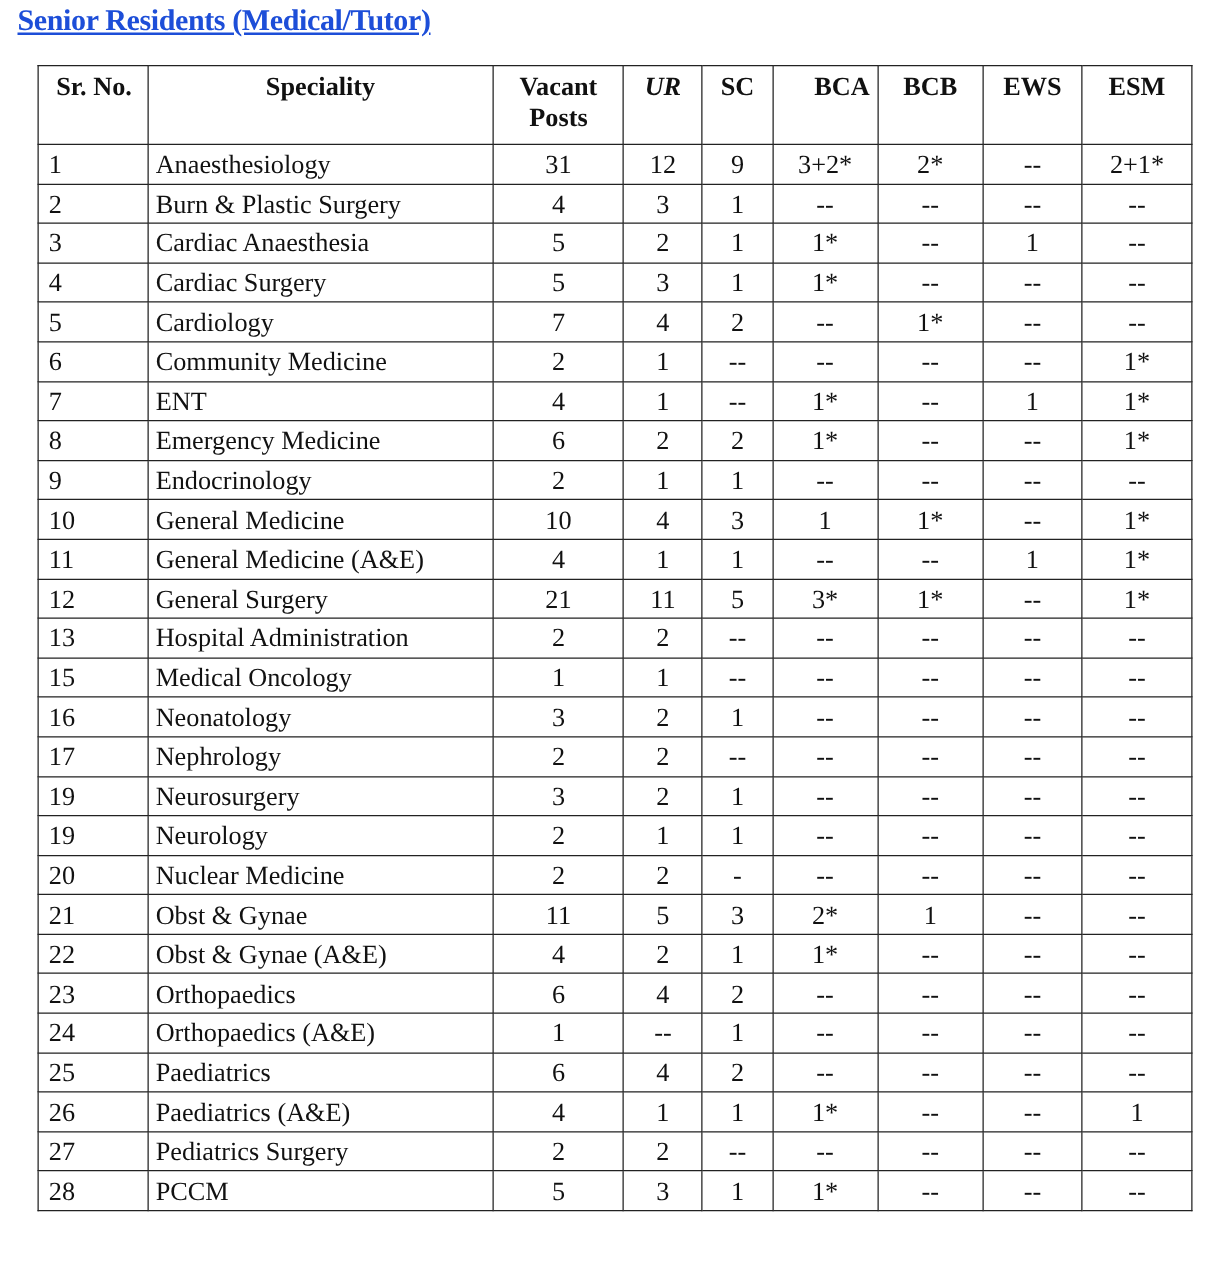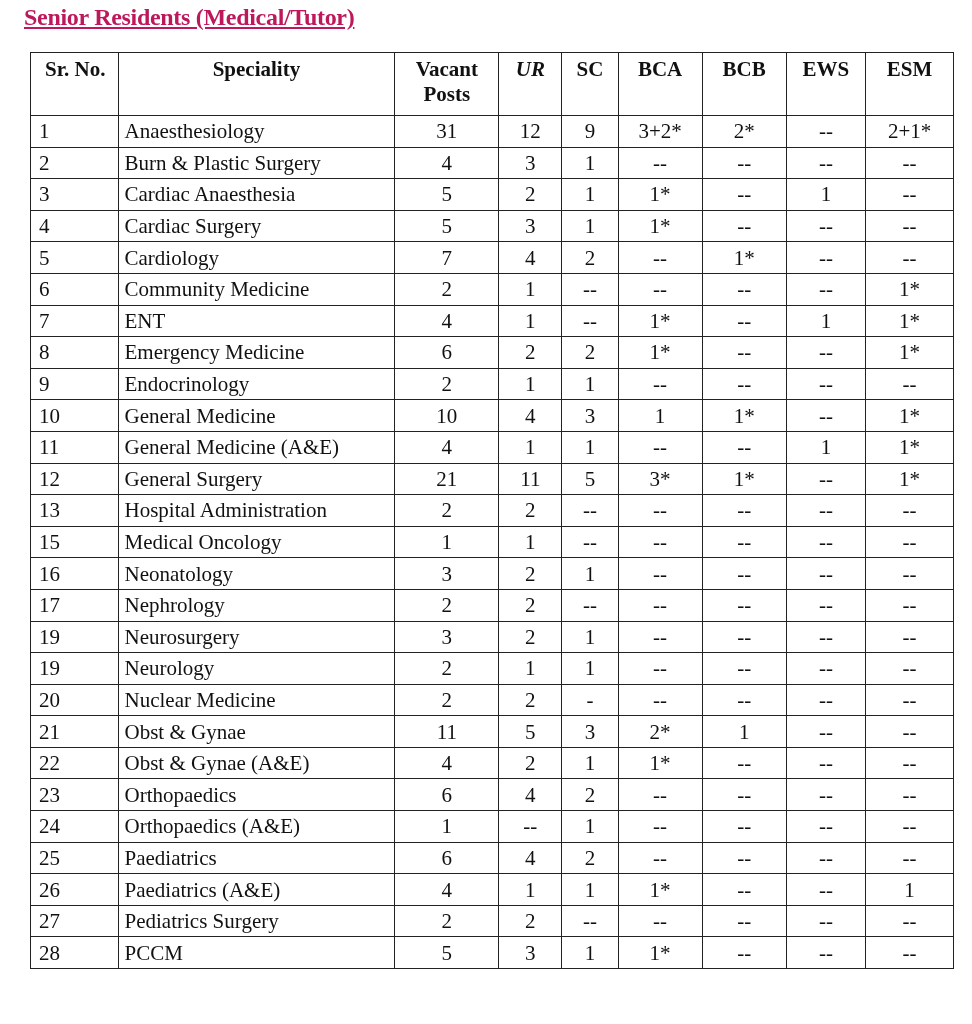--- a/index.html
+++ b/index.html
@@ -4,38 +4,38 @@
 <style>
   html, body { margin: 0; padding: 0; background: #ffffff; }
   body {
     width: 972px; height: 1024px; overflow: hidden;
     font-family: "Liberation Serif", serif; color: #111;
     position: relative;
   }
   .title {
     position: absolute; left: 14px; top: 4px;
     font-size: 24px; font-weight: bold; text-decoration: underline;
-    letter-spacing: -0.3px; color: #be185d; margin-left: 10px;
+    letter-spacing: -0.3px; color: #1d4ed8;
   }
   table {
     position: absolute; left: 30px; top: 52px;
     border-collapse: collapse; width: 924px;
     font-size: 21px;
   }
   th, td { border: 1.5px solid #222; padding: 0 6px; }
   th { font-weight: bold; vertical-align: top; height: 58px; padding-top: 4px; }
   td { height: 30.6px; line-height: 28px; }
   .c-sr { width: 80px; text-align: left; padding-left: 8px; }
   .c-sp { width: 286px; text-align: left; }
   .c-num { text-align: center; }
   th.c-sr, th.c-sp { text-align: center; }
   .w-vac { width: 96px; }
   .w-ur { width: 54px; font-style: italic; }
   .w-sc { width: 46px; }
-  .w-bca { width: 76px; }
+  .w-bca { width: 76px; text-align: right; }
   .w-bcb { width: 76px; }
   .w-ews { width: 70px; margin-top: 28px; }
   .w-esm { width: 80px; }
 </style>
 </head>
 <body>
 
 <div class="title">Senior Residents (Medical/Tutor)</div>
 
 <table>

